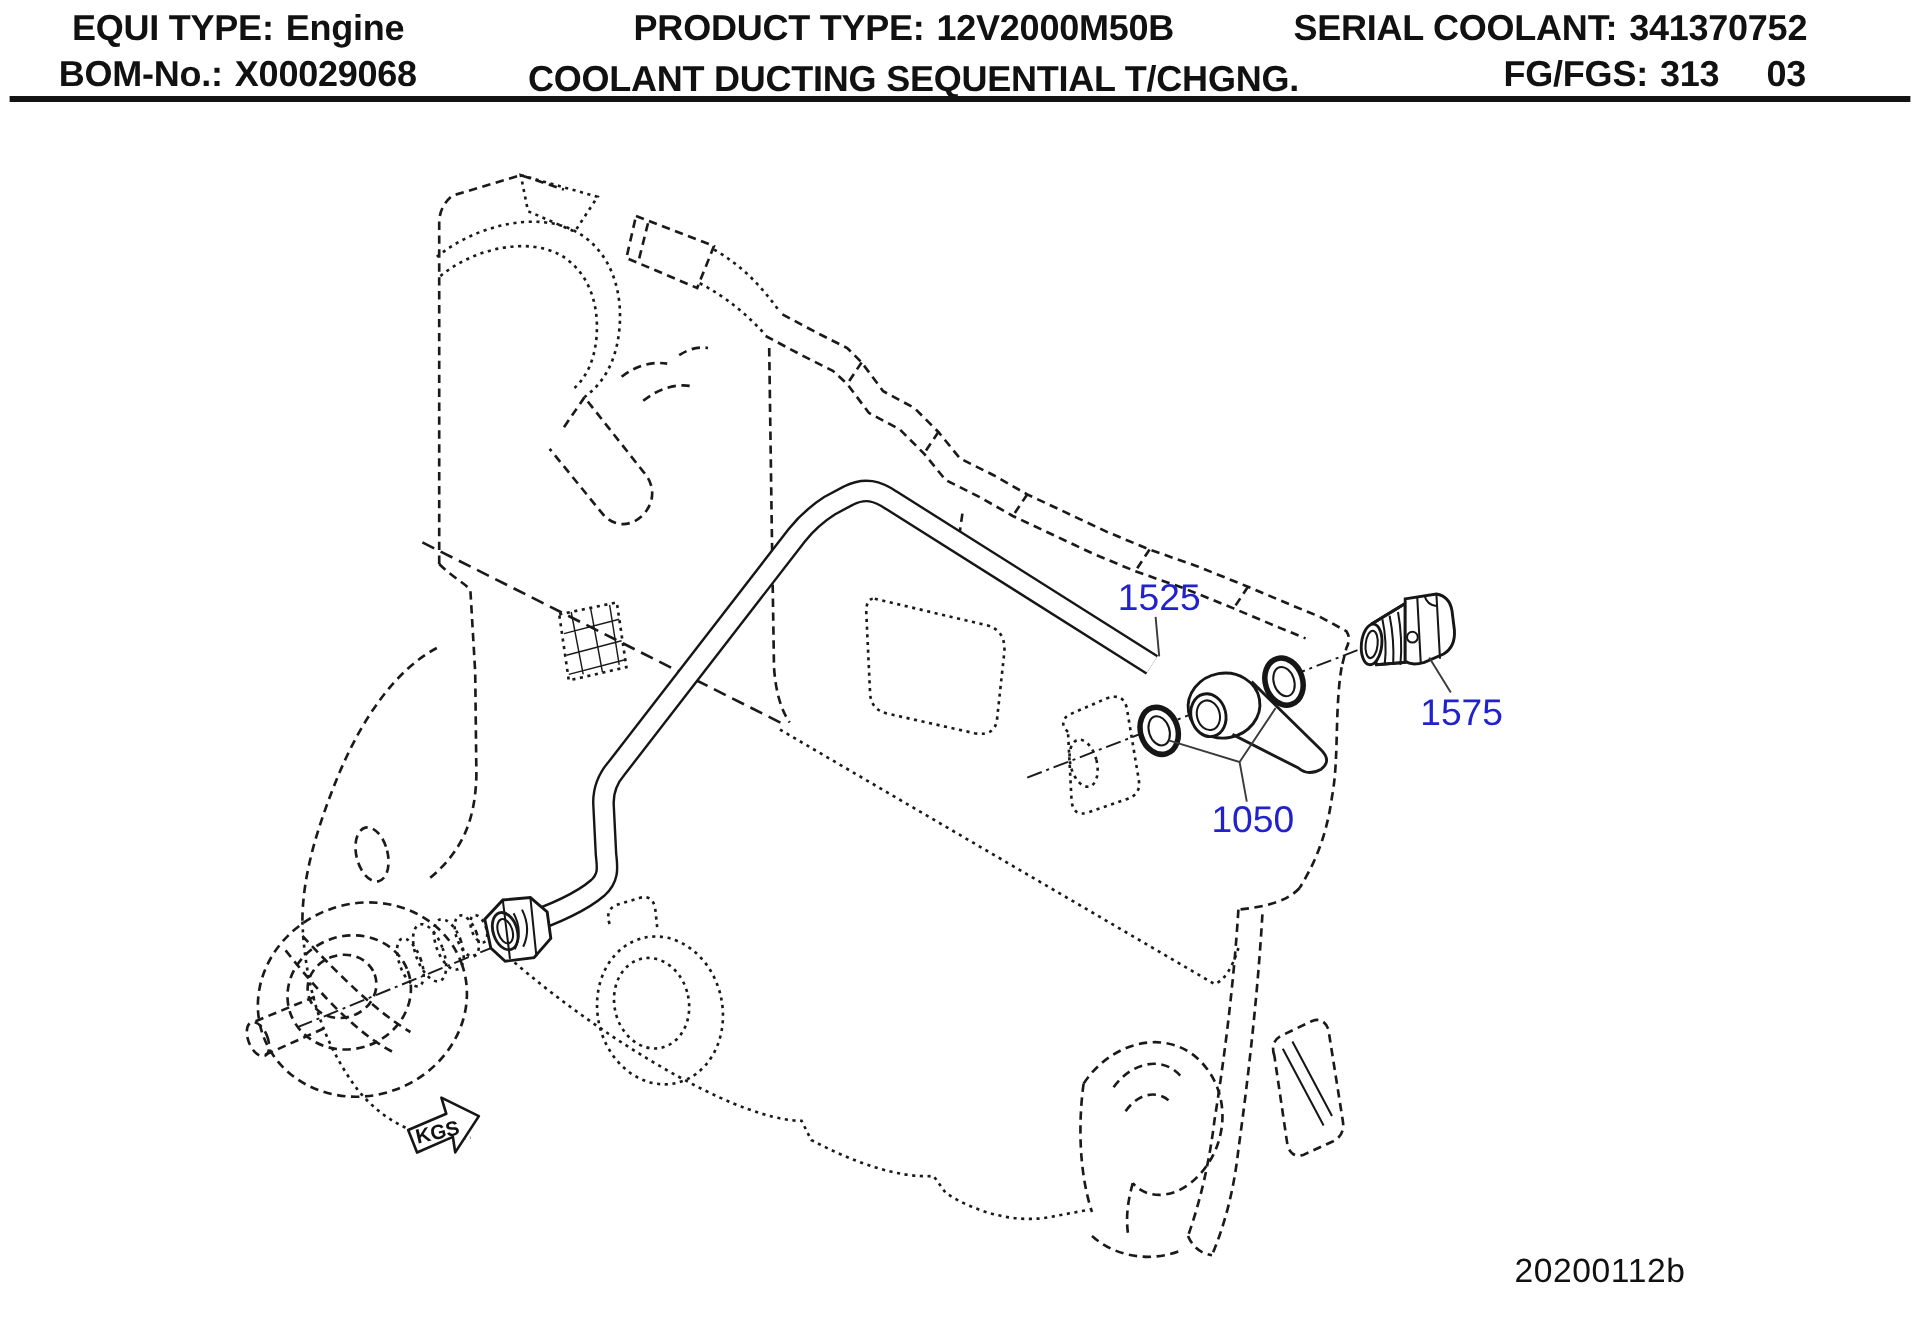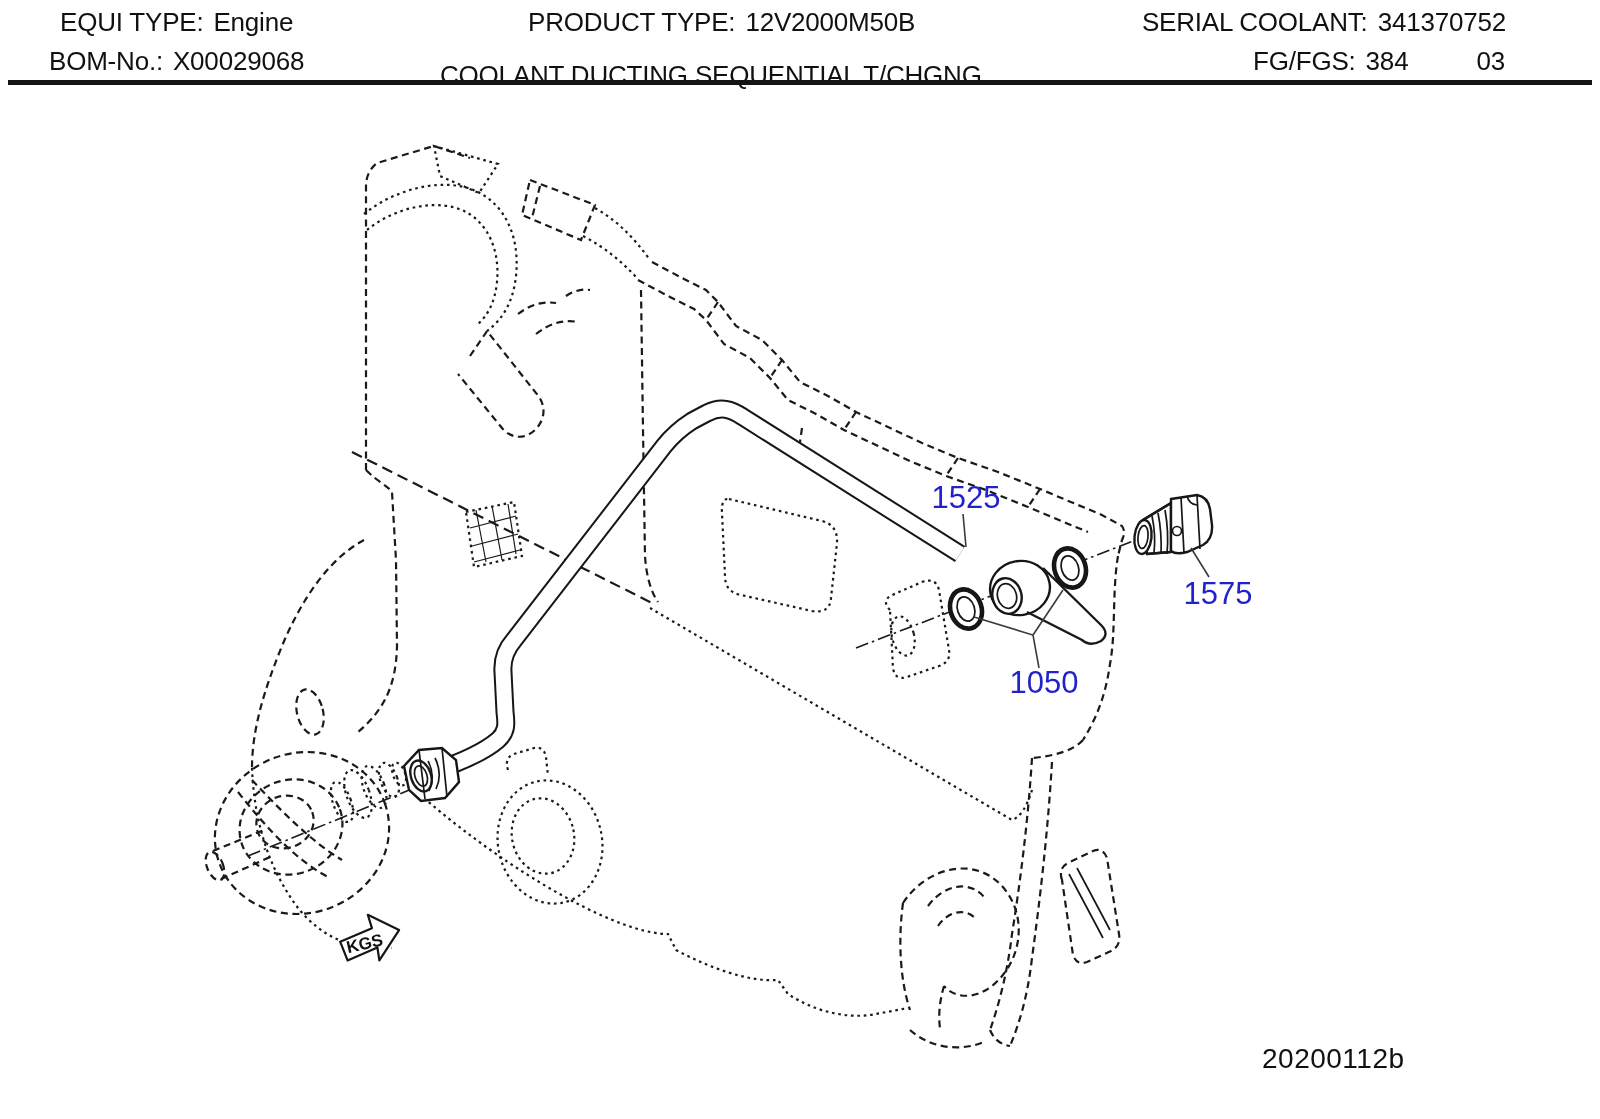--- a/index.html
+++ b/index.html
@@ -1,19 +1,19 @@
 <!DOCTYPE html>
 <html><head>
 <meta charset="utf-8">
 <style>
   html,body{margin:0;padding:0;background:#fff;}
   body{width:1600px;height:1119px;position:relative;overflow:hidden;
        font-family:"Liberation Sans",sans-serif;color:#111;}
   
-  .hdr-cell{position:absolute;font-size:26px;font-weight:400;letter-spacing:-0.2px;white-space:nowrap;}
+  .hdr-cell{position:absolute;font-size:30px;font-weight:700;letter-spacing:-0.2px;white-space:nowrap;}
   .hdr-cell .val{margin-left:10px;}
   #rule{position:absolute;left:8px;right:8px;top:80px;height:5px;background:#141414;}
   
   svg{position:absolute;left:0;top:0;}
   .dot,.dsh,.lng,.ddt,.sol{fill:none;stroke:#1a1a1a;stroke-width:2.2;}
   .dot{stroke-dasharray:2.6 3.8;}
   .dsh{stroke-dasharray:7 4.6;}
   .lng{stroke-dasharray:11 6;}
   .ddt{stroke-dasharray:13 4 2.5 4;stroke-width:1.6;}
   .sol{stroke-width:2.4;}
@@ -33,23 +33,23 @@
 </div>
 <div class="hdr-cell" style="left:528px;top:7px">
   <span>PRODUCT TYPE:</span><span class="val">12V2000M50B</span>
 </div>
 <div class="hdr-cell" style="right:94px;top:7px">
   <span>SERIAL COOLANT:</span><span class="val">341370752</span>
 </div>
 <div class="hdr-cell" style="left:49px;top:46px">
   <span>BOM-No.:</span><span class="val">X00029068</span>
 </div>
-<div class="hdr-cell" style="left:440px;top:60px">COOLANT DUCTING SEQUENTIAL T/CHGNG.</div>
+<div class="hdr-cell" style="left:440px;top:50px">COOLANT DUCTING SEQUENTIAL T/CHGNG.</div>
 <div class="hdr-cell" style="left:1253px;top:46px">
-  <span>FG/FGS:</span><span class="val">384</span>
+  <span>FG/FGS:</span><span class="val">313</span>
 </div>
 <div class="hdr-cell" style="right:95px;top:46px">03</div>
 <div id="rule"></div>
 
 <svg width="1600" height="1119" viewBox="0 0 1600 1119">
 
   <g>
 
     <path class="dsh" d="M 366,470 L 366,186 Q 366,172 377,163 L 434,146 L 470,158"></path>
     <path class="dot" d="M 434,146 L 498,164 L 479,193 L 440,176 Z"></path>

